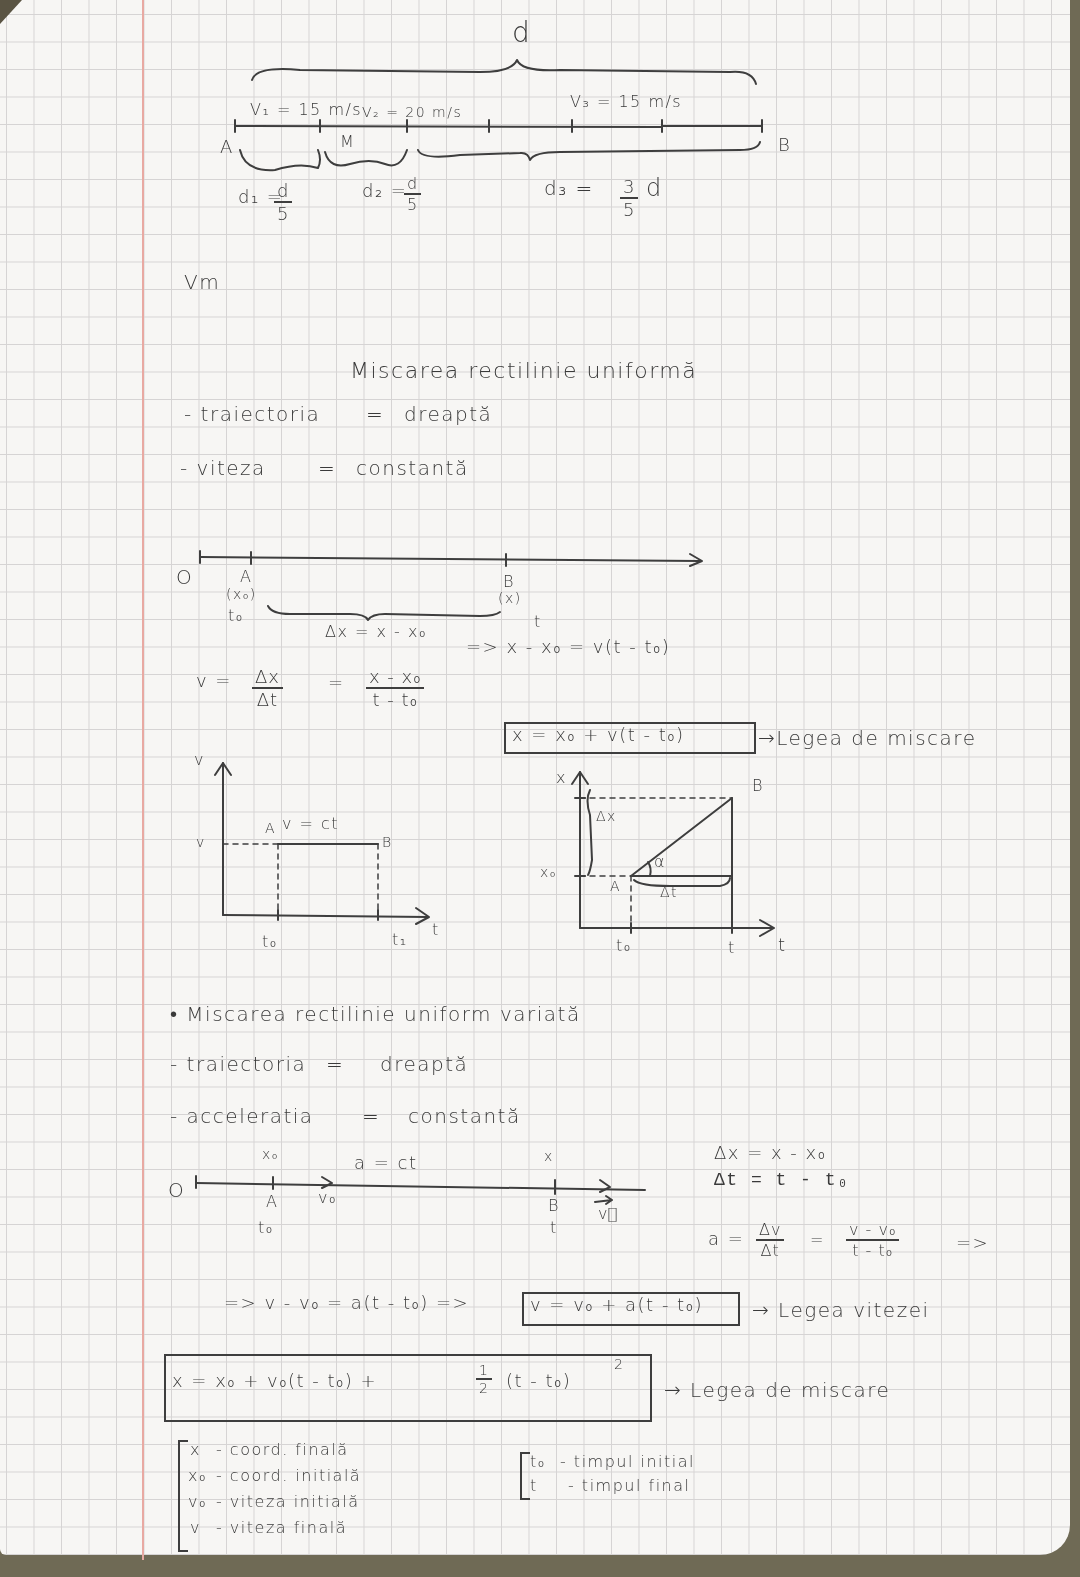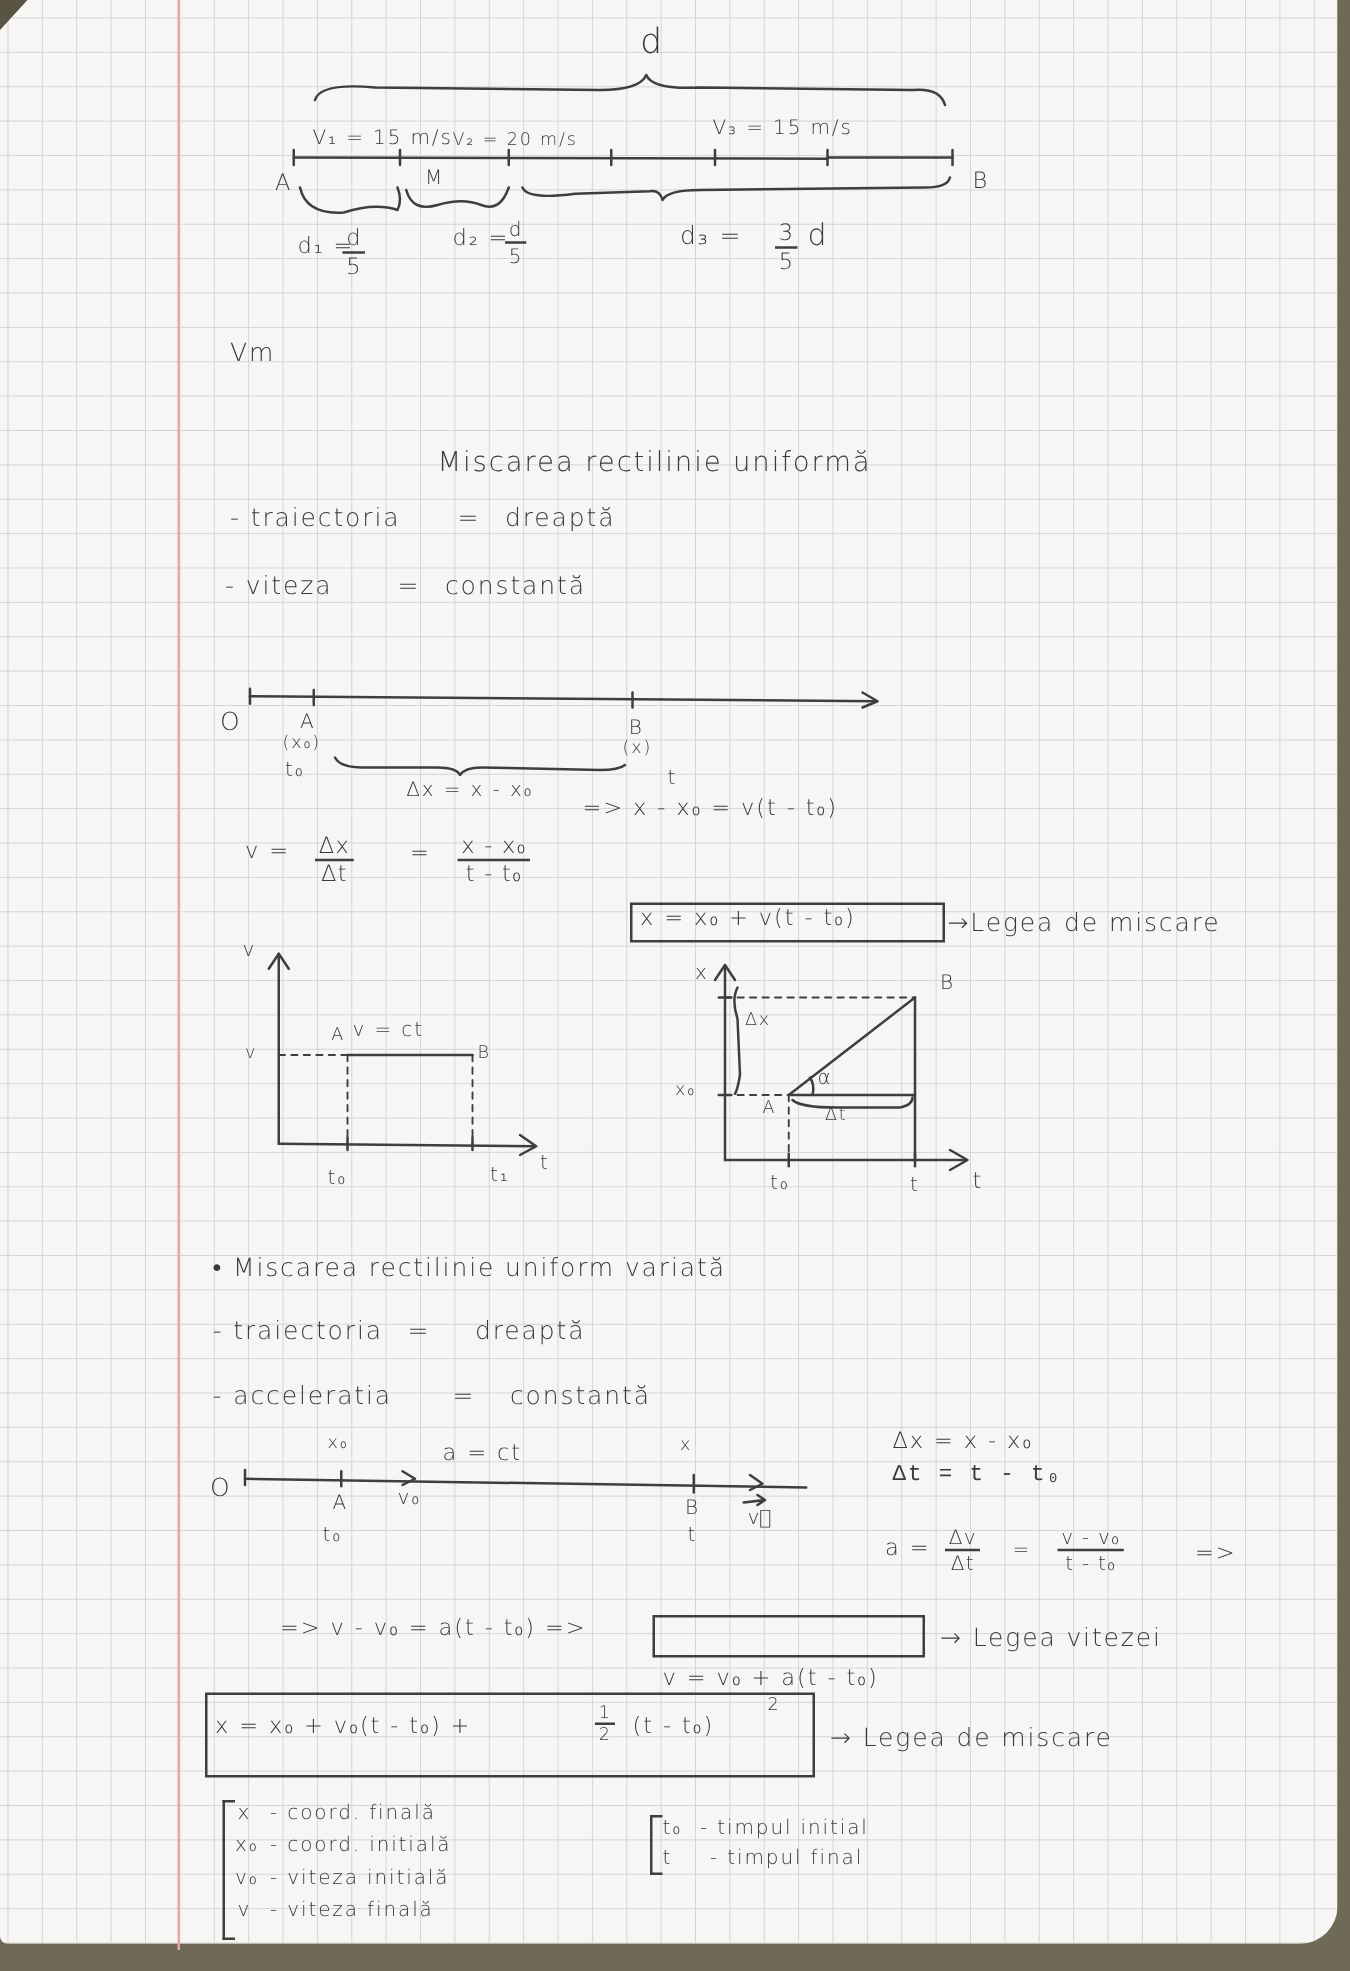--- a/index.html
+++ b/index.html
@@ -225,21 +225,21 @@
   </span>
 <span class="hw s16" style="left:810px;top:1230px;">=</span>
 <span class="frac s16" style="left:846px;top:1220px;">
     <span class="num">v - v₀</span>
     <span class="den">t - t₀</span>
   </span>
 <span class="hw s18" style="left:956px;top:1232px;">=&gt;</span>
 
 <span class="hw s18" style="left:196px;top:1292px;margin-left:28px;">=&gt;   v - v₀ = a(t - t₀) =&gt;</span>
 <div class="box" style="left:522px;top:1292px;width:214px;height:30px;"></div>
-<span class="hw s18" style="left:530px;top:1294px;margin-top:38px;">v = v₀ + a(t - t₀)</span>
+<span class="hw s18" style="left:530px;top:1294px;">v = v₀ + a(t - t₀)</span>
 <span class="hw s20" style="left:752px;top:1298px;">→ Legea vitezei</span>
 
 <div class="box" style="left:164px;top:1354px;width:484px;height:64px;"></div>
 <span class="hw s18" style="left:172px;top:1370px;">x = x₀ + v₀(t - t₀) +</span>
 <span class="frac s14" style="left:476px;top:1362px;">
     <span class="num">1</span>
     <span class="den">2</span>
   </span>
 <span class="hw s18" style="left:506px;top:1370px;">(t - t₀)</span>
 <span class="hw s14" style="left:614px;top:1356px;">2</span>

